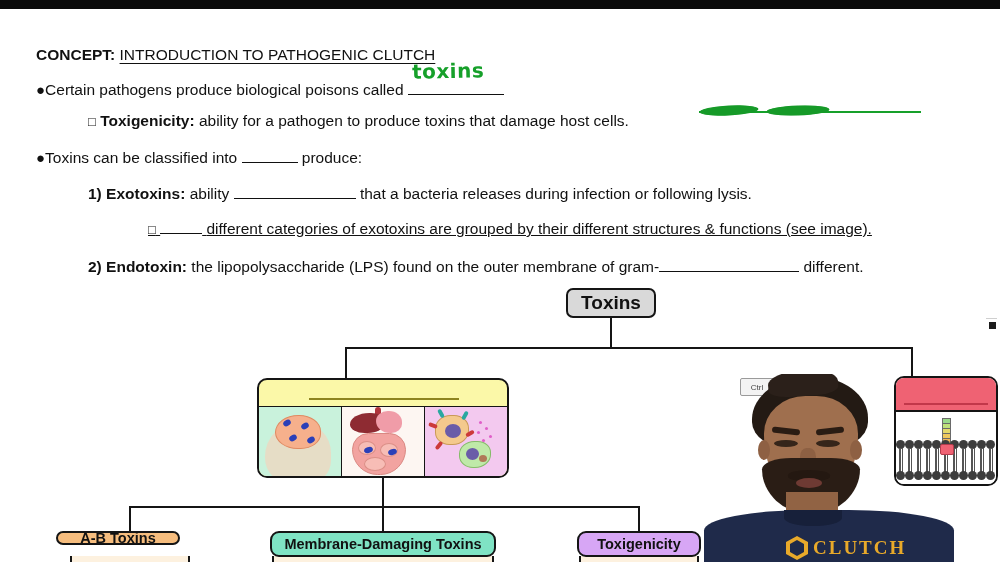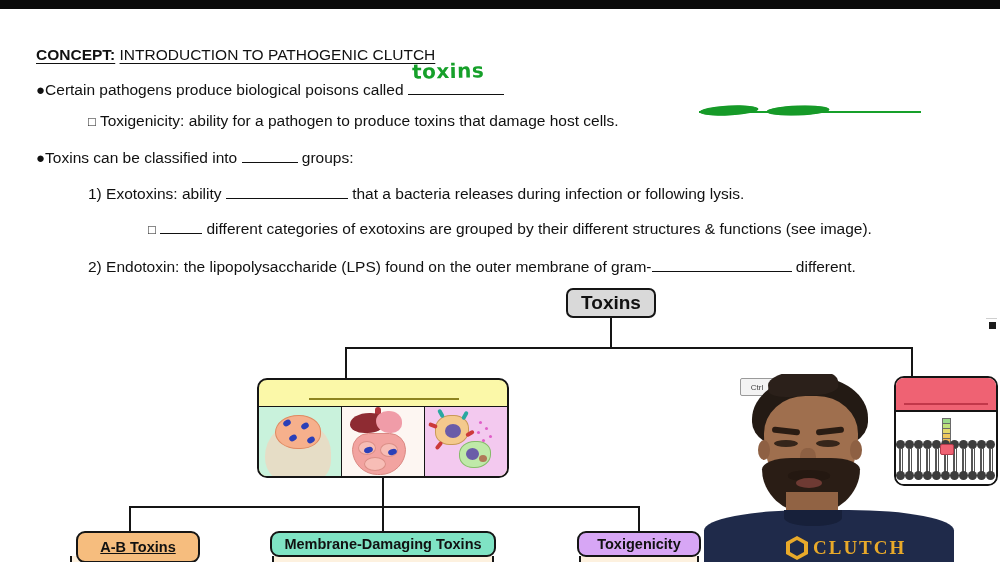--- a/index.html
+++ b/index.html
@@ -14,32 +14,32 @@
 
   
   .topbar { position:absolute; left:0; top:0; width:1000px; height:9px; background:#0a0a0a; }
 
   
   .slide-text { position:absolute; left:0; top:9px; width:1000px; }
 
   .line { position:absolute; white-space:nowrap; color:#111; font-size:15.5px; line-height:1; }
 
   .concept-head { left:36px; top:38px; font-size:15.5px; }
-  .concept-head .lbl { font-weight:bold; text-decoration:underline; text-underline-offset:3px; }
+  .concept-head .lbl { font-weight:bold; text-underline-offset:3px; }
   .concept-head .ttl { text-decoration:underline; text-underline-offset:3px; }
   .bdot { font-size:15px; }
 
   .l1 { left:36px; top:68px; }
   .l2 { left:88px; top:104px; }
   .l3 { left:36px; top:139px; }
   .l4 { left:88px; top:175px; }
-  .l5 { left:148px; top:210px; }
+  .l5 { left:148px; top:210px;text-decoration:underline; }
   .l6 { left:88px; top:248px; }
 
-  .b { font-weight:normal; }
+  .b { font-weight:bold; }
   .sq { font-size:13px; color:#111; }
 
   .blank { display:inline-block; border-bottom:1.6px solid #111; vertical-align:baseline; height:0.95em; }
   .bl-6  { width:56px; }
   .bl-10 { width:42px; }
   .bl-14 { width:122px; }
   .bl-16 { width:140px; }
 
   
   .hand {
@@ -111,21 +111,21 @@
   .cellA .nuc { position:absolute; left:9px; top:8px; width:16px; height:14px; background:#6a5ca8; border-radius:50%; }
   .spike { position:absolute; background:#2aa8a0; width:4px; height:9px; border-radius:2px; }
   .spike.red { background:#cc3a3a; }
   .cellB { position:absolute; left:34px; top:34px; width:32px; height:27px; background:#bfe9a8;
            border:1.6px solid #86bb6a; border-radius:48% 42% 50% 44%; }
   .cellB .nuc { position:absolute; left:6px; top:6px; width:13px; height:12px; background:#6a5ca8; border-radius:50%; }
   .cellB .nuc2 { position:absolute; left:19px; top:13px; width:8px; height:7px; background:#b07a58; border-radius:50%; }
   .pinkdot { position:absolute; width:3px; height:3px; background:#e060c8; border-radius:50%; }
 
   
-  .n-ab  { left:76px;  top:531px; width:124px; height:32px; background:#f6bd7e; font-size:14.5px;text-decoration:underline; }
+  .n-ab  { left:56px;  top:531px; width:124px; height:14px; background:#f6bd7e; font-size:14.5px;text-decoration:underline; }
   .n-mdt { left:270px; top:531px; width:226px; height:26px; background:#7fe3c4; font-size:14.5px; }
   .n-sa  { left:577px; top:531px; width:124px; height:26px; background:#d7a6f5; font-size:14.5px; }
   .n-sub { position:absolute; border:2px solid #151515; border-top:none; background:#fdf1df; }
 
   
   .ln { position:absolute; background:#151515; }
   .v { width:2px; }
   .h { height:2px; }
 
   
@@ -219,21 +219,21 @@
 
     <div class="line l2">
       <span class="sq">□</span>
       <span class="b">Toxigenicity:</span>
       <span>ability for a pathogen to produce toxins that damage host cells.</span>
     </div>
 
     <div class="line l3">
       <span class="bdot">●</span><span>Toxins can be classified into</span>
       <span class="blank bl-6"></span>
-      <span>groups:</span>
+      <span>produce:</span>
     </div>
 
     <div class="line l4">
       <span class="b">1) Exotoxins:</span>
       <span>ability</span>
       <span class="blank bl-14"></span>
       <span>that a bacteria releases during infection or following lysis.</span>
     </div>
 
     <div class="line l5">

